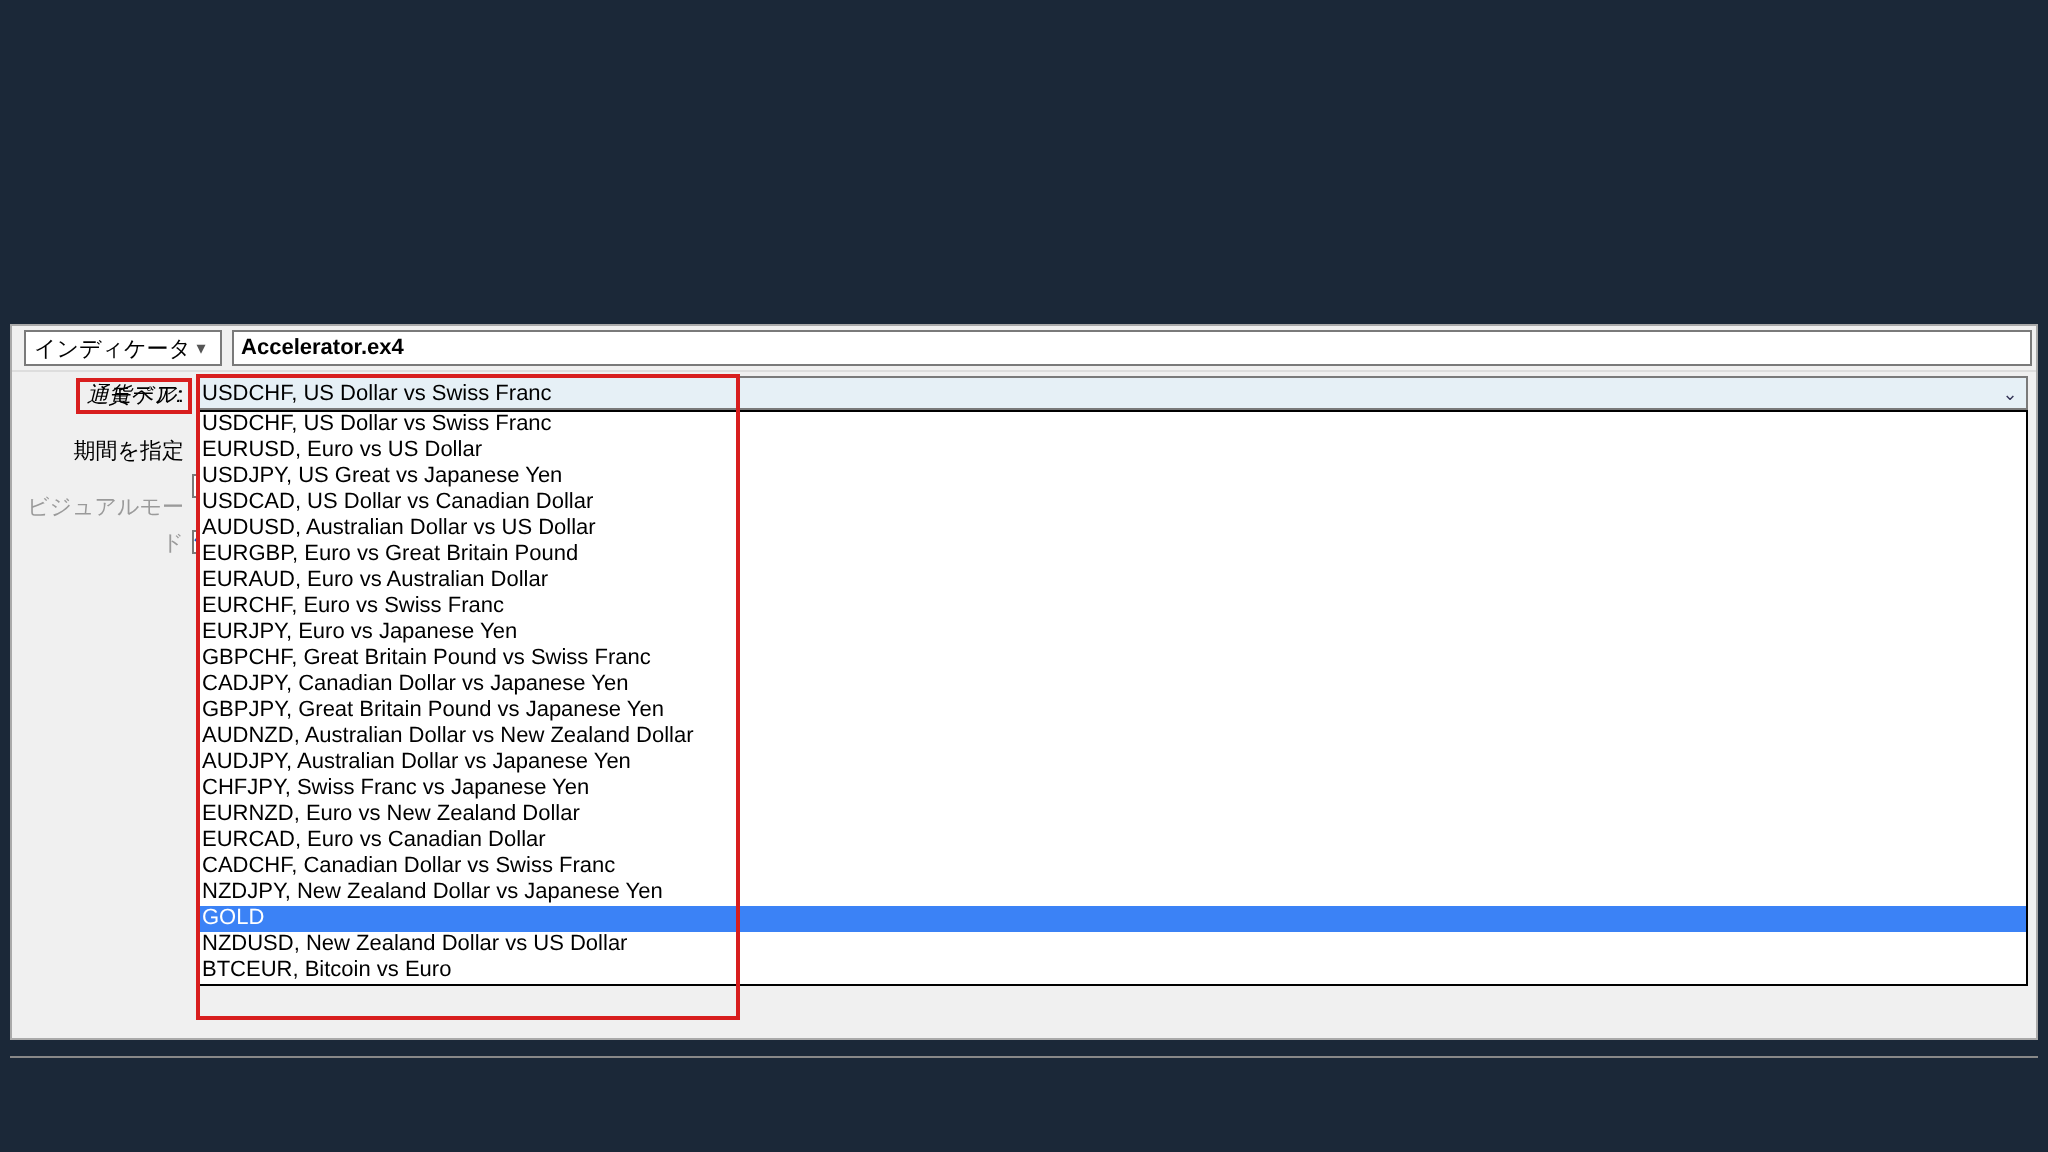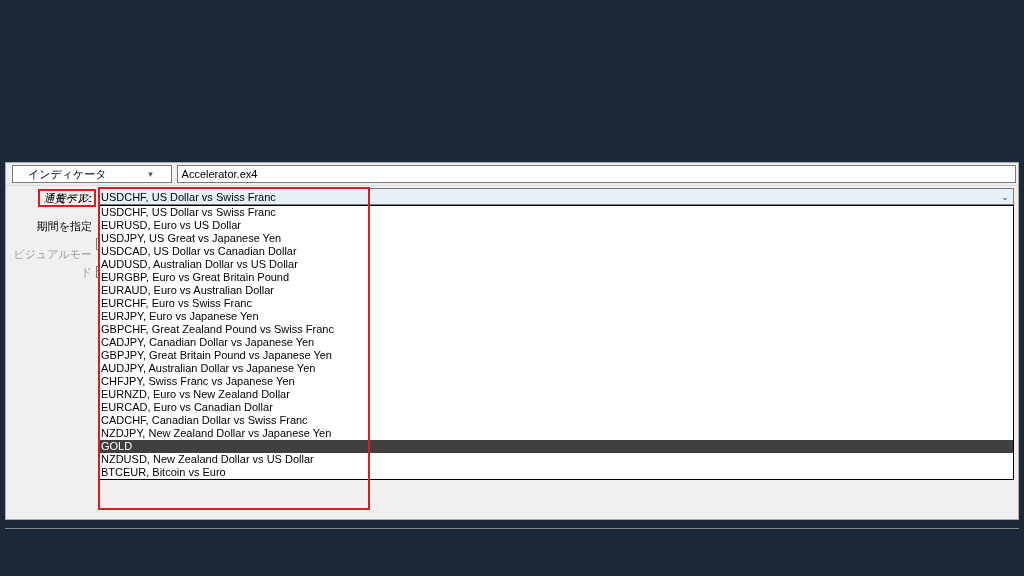--- a/index.html
+++ b/index.html
@@ -37,45 +37,45 @@
     font-size: 11px;
     color: #000;
     flex-shrink: 0;
   }
   .dropdown-ind {
     display: inline-flex;
     align-items: center;
     background: #fff;
     border: 1px solid #7a7a7a;
     height: 18px;
-    padding: 0 15px;
+    padding: 0 4px;
     font-size: 11px;
     min-width: 74px;
     box-sizing: border-box;
     justify-content: space-between;
-    gap: 39px;
   }
   .dropdown-arrow {
     width: 10px;
     text-align: center;
     font-size: 9px;
     color: #555;
   }
   .ind-path {
     display: flex;
     align-items: center;
     background: #fff;
     border: 1px solid #7a7a7a;
     height: 18px;
     padding: 0 4px;
     font-size: 11px;
     flex: 1;
     margin-left: 5px;
     box-sizing: border-box;
     margin-right: 2px;
+    font-weight: bold;
   }
   .label-pair {
     display: inline-block;
     border: 2px solid #d81e1e;
     padding: 0 3px;
     line-height: 14px;
     height: 18px;
     box-sizing: border-box;
     font-style: italic;
   }
@@ -154,21 +154,21 @@
     font-size: 11px;
     line-height: 13px;
   }
   .dropdown-list .opt {
     padding: 0 2px;
     white-space: nowrap;
     cursor: default;
     height: 13px;
   }
   .dropdown-list .opt.selected {
-    background: #404040;
+    background: #3b82f6;
     color: #fff;
   }
 
   
   .red-box {
     position: absolute;
     border: 2px solid #d81e1e;
     pointer-events: none;
     box-sizing: border-box;
   }
@@ -251,23 +251,24 @@
   <div class="dropdown-list" id="dropdown-list">
       <div class="opt">USDCHF, US Dollar vs Swiss Franc</div>
       <div class="opt">EURUSD, Euro vs US Dollar</div>
       <div class="opt">USDJPY, US Great vs Japanese Yen</div>
       <div class="opt">USDCAD, US Dollar vs Canadian Dollar</div>
       <div class="opt">AUDUSD, Australian Dollar vs US Dollar</div>
       <div class="opt">EURGBP, Euro vs Great Britain Pound</div>
       <div class="opt">EURAUD, Euro vs Australian Dollar</div>
       <div class="opt">EURCHF, Euro vs Swiss Franc</div>
       <div class="opt">EURJPY, Euro vs Japanese Yen</div>
-      <div class="opt">GBPCHF, Great Zealand Pound vs Swiss Franc</div>
+      <div class="opt">GBPCHF, Great Britain Pound vs Swiss Franc</div>
       <div class="opt">CADJPY, Canadian Dollar vs Japanese Yen</div>
       <div class="opt">GBPJPY, Great Britain Pound vs Japanese Yen</div>
+      <div class="opt">AUDNZD, Australian Dollar vs New Zealand Dollar</div>
       <div class="opt">AUDJPY, Australian Dollar vs Japanese Yen</div>
       <div class="opt">CHFJPY, Swiss Franc vs Japanese Yen</div>
       <div class="opt">EURNZD, Euro vs New Zealand Dollar</div>
       <div class="opt">EURCAD, Euro vs Canadian Dollar</div>
       <div class="opt">CADCHF, Canadian Dollar vs Swiss Franc</div>
       <div class="opt">NZDJPY, New Zealand Dollar vs Japanese Yen</div>
       <div class="opt selected">GOLD</div>
       <div class="opt">NZDUSD, New Zealand Dollar vs US Dollar</div>
       <div class="opt">BTCEUR, Bitcoin vs Euro</div>
     </div>

